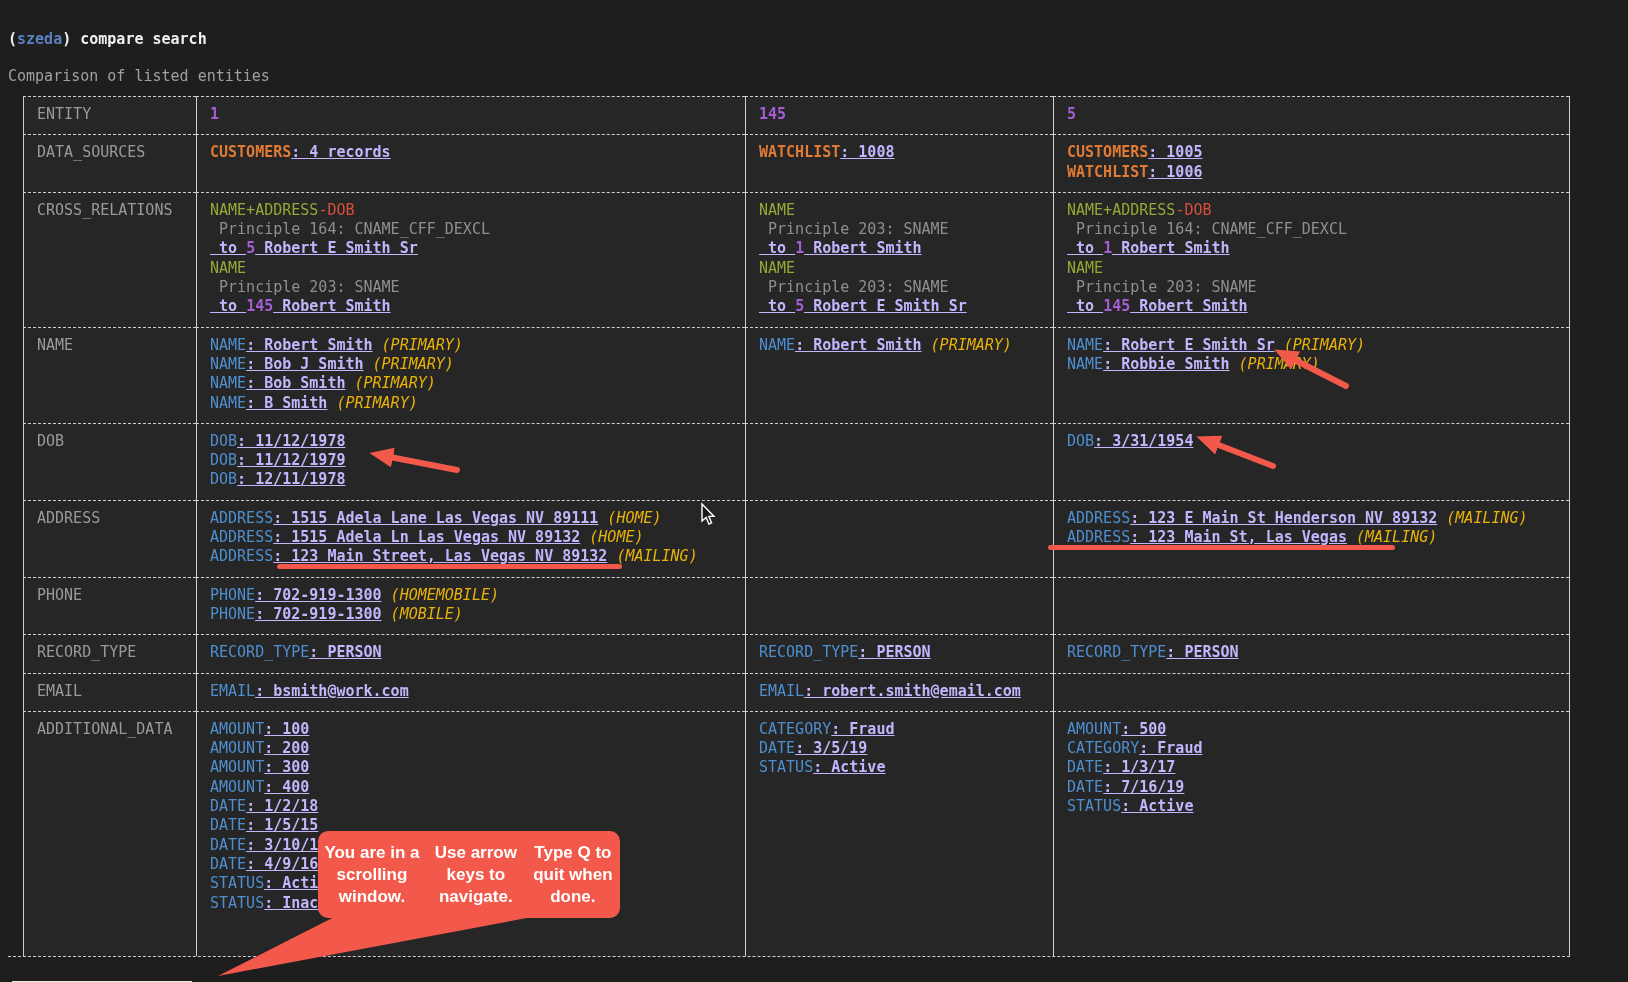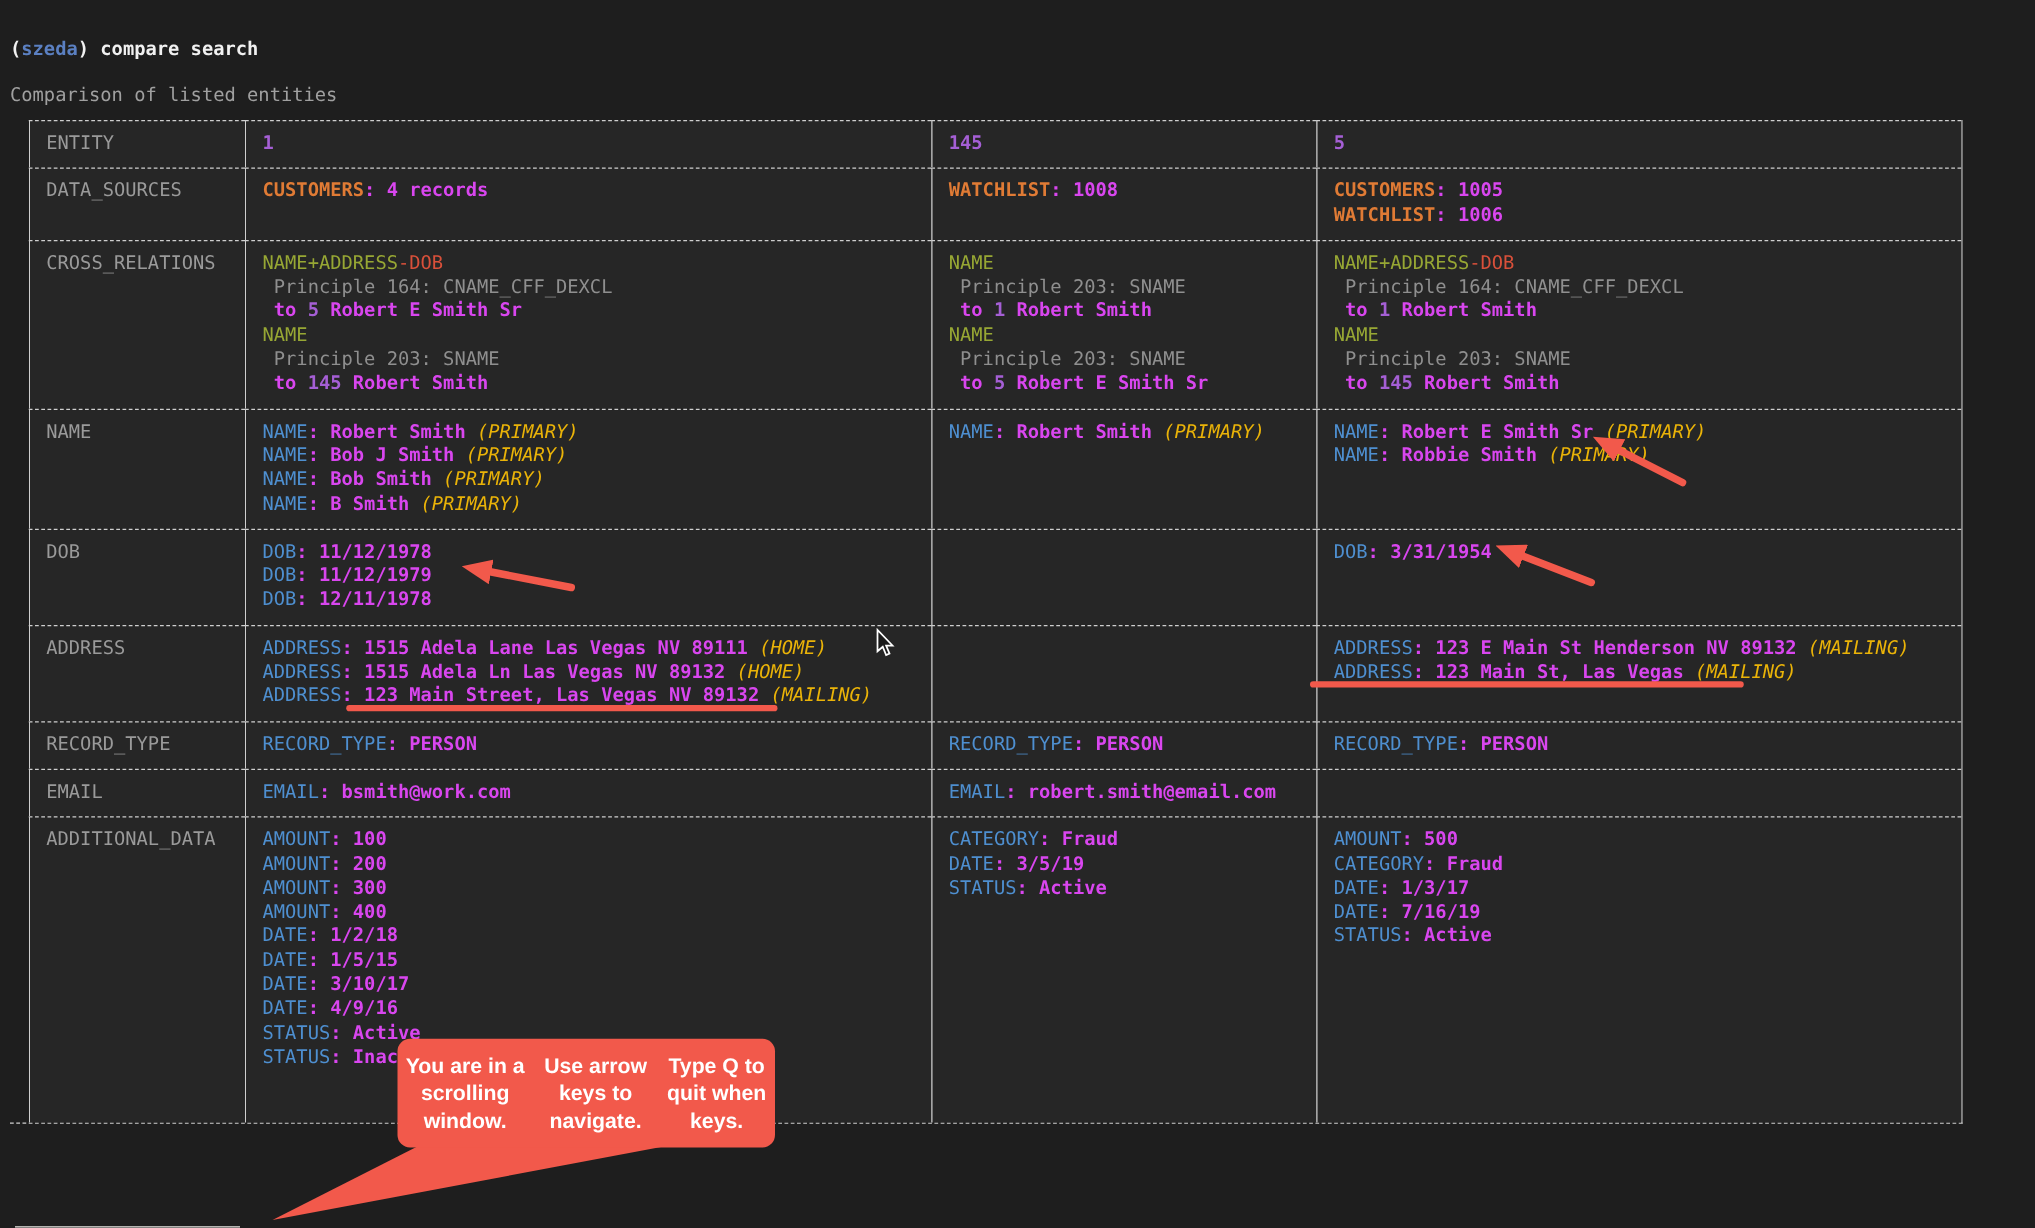--- a/index.html
+++ b/index.html
@@ -19,21 +19,21 @@
   td { vertical-align:top; padding:8px 12px 10px 13px;
        border-top:1px dashed #cfcfcf; border-left:1px solid #cfcfcf;
        background:#262626; }
   tr:last-child td { height:245px; }
   .row-label-text { color:#9a9a9a; }
   .line { white-space:pre; line-height:19.3px; }
   .entity-id { color:#a55fd5; font-weight:bold; }
   .green { color:#97a734; }
   .red { color:#d9503a; }
   .principle { color:#8f8f8f; }
-  .val { color:#d946ef; font-weight:bold; }
+  .val { color:#c4b5fd; font-weight:bold;text-decoration:underline; }
   .key-blue { color:#4e8fd0; }
   .key-orange { color:#e07b35; font-weight:bold; }
   .qual { color:#eab308; font-style:italic; }
 
   .annot-layer { position:absolute; left:0; top:0; width:1628px; height:982px;
     pointer-events:none; z-index:4; }
   .callout { position:absolute; left:318px; top:803px; width:302px; height:87px;
     background:#f2594b; border-radius:10px; z-index:5;
     display:flex; flex-direction:row; justify-content:center; align-items:center;
     font-family:"Liberation Sans", sans-serif; font-weight:bold; font-size:17px;
@@ -145,20 +145,29 @@
           <td class="cell">
             <div class="line"><span class="key-blue">ADDRESS</span><span class="val">: 1515 Adela Lane Las Vegas NV 89111</span><span class="qual"> (HOME)</span></div>
             <div class="line"><span class="key-blue">ADDRESS</span><span class="val">: 1515 Adela Ln Las Vegas NV 89132</span><span class="qual"> (HOME)</span></div>
             <div class="line"><span class="key-blue">ADDRESS</span><span class="val">: 123 Main Street, Las Vegas NV 89132</span><span class="qual"> (MAILING)</span></div>
           </td>
           <td class="cell"></td>
           <td class="cell">
             <div class="line"><span class="key-blue">ADDRESS</span><span class="val">: 123 E Main St Henderson NV 89132</span><span class="qual"> (MAILING)</span></div>
             <div class="line"><span class="key-blue">ADDRESS</span><span class="val">: 123 Main St, Las Vegas</span><span class="qual"> (MAILING)</span></div>
           </td>
+        </tr>
+        <tr>
+          <td class="row-label-cell"><span class="row-label-text">PHONE</span></td>
+          <td class="cell">
+            <div class="line"><span class="key-blue">PHONE</span><span class="val">: 702-919-1300</span><span class="qual"> (HOMEMOBILE)</span></div>
+            <div class="line"><span class="key-blue">PHONE</span><span class="val">: 702-919-1300</span><span class="qual"> (MOBILE)</span></div>
+          </td>
+          <td class="cell"></td>
+          <td class="cell"></td>
         </tr>
         <tr>
           <td class="row-label-cell"><span class="row-label-text">RECORD_TYPE</span></td>
           <td class="cell">
             <div class="line"><span class="key-blue">RECORD_TYPE</span><span class="val">: PERSON</span></div>
           </td>
           <td class="cell">
             <div class="line"><span class="key-blue">RECORD_TYPE</span><span class="val">: PERSON</span></div>
           </td>
           <td class="cell">
@@ -218,21 +227,21 @@
     <rect x="277" y="536" width="345" height="5" rx="2.5" fill="#f2594b"></rect>
     <rect x="1048" y="517" width="347" height="5" rx="2.5" fill="#f2594b"></rect>
     <g transform="translate(702,476)">
       <path d="M0 0 L0 17 L4.2 13.4 L6.9 20 L9.6 18.9 L6.9 12.4 L12 12.4 Z" fill="#1a1a1a" stroke="#ffffff" stroke-width="1.4"></path>
     </g>
   </svg>
 
   <div class="callout">
     <div>You are in a scrolling window.</div>
     <div>Use arrow keys to navigate.</div>
-    <div>Type Q to quit when keys.</div>
+    <div>Type Q to quit when done.</div>
   </div>
 
   <div class="pager-bar">
     <span class="pager-text">lines 1-46/46 (END)</span>
     <span class="pager-cursor"></span>
   </div>
 
 </div>
 
 </body></html>

